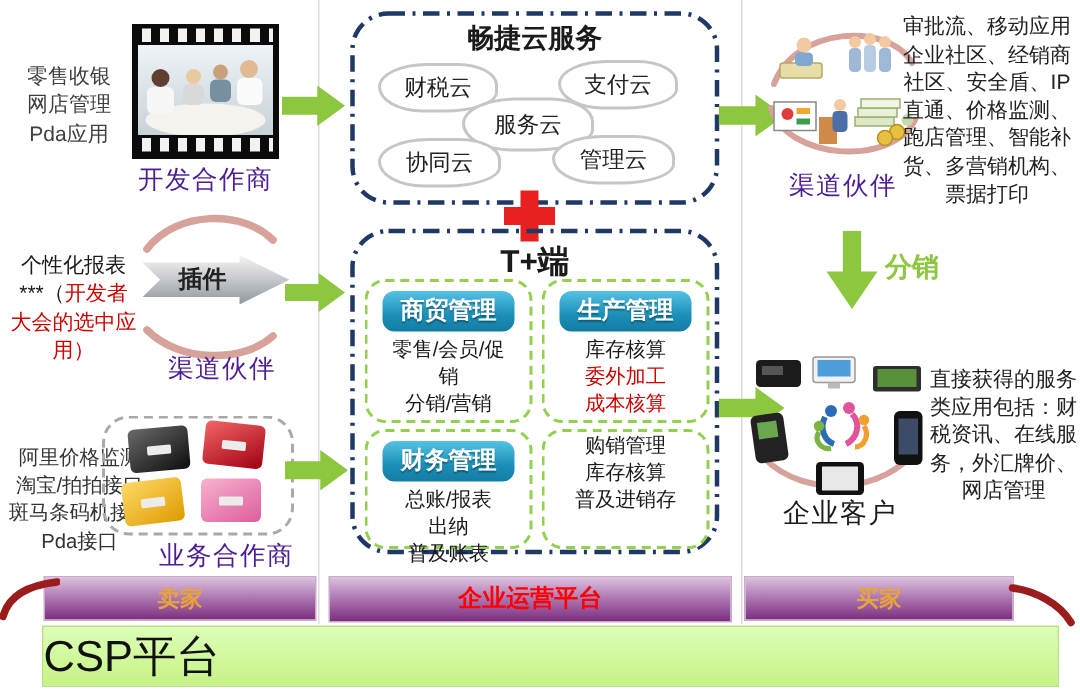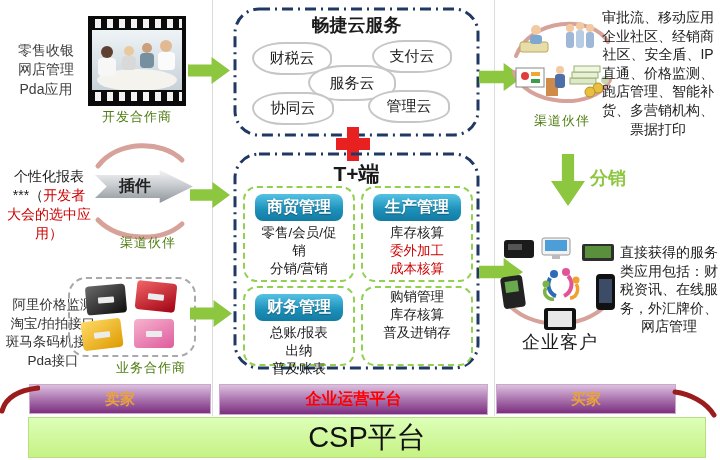--- a/index.html
+++ b/index.html
@@ -2,21 +2,21 @@
 <html><head>
 <meta charset="utf-8">
 <style>
   html,body{margin:0;padding:0;background:#fff;}
   #stage{position:relative;width:720px;height:460px;background:#fff;overflow:hidden;
          font-family:"Liberation Sans","DejaVu Sans",sans-serif;color:#1a1a1a;}
   .abs{position:absolute;}
   .pre{white-space:pre-line;}
   .ctr{text-align:center;}
   .vline{width:1px;background:#dcdcdc;top:0;height:416px;}
-  .lbl{font-size:13px;color:#4d7c0f;text-align:center;letter-spacing:1px;}
+  .lbl{font-size:17px;color:#4c1d95;text-align:center;letter-spacing:1px;}
   .smalltxt{font-size:13.5px;line-height:1.38;color:#333;}
   .arrow-r{background:#8dc63f;clip-path:polygon(0 28%,56% 28%,56% 0,100% 50%,56% 100%,56% 72%,0 72%);}
   .arrow-d{background:#8dc63f;clip-path:polygon(32% 0,68% 0,68% 52%,100% 52%,50% 100%,0 52%,32% 52%);}
   .plugin-arrow{background:linear-gradient(180deg,#f4f4f4 0%,#c9cdd1 45%,#8f959b 100%);
       clip-path:polygon(0 15%,66% 15%,66% 0,100% 50%,66% 100%,66% 85%,0 85%,12% 50%);
       display:flex;align-items:center;justify-content:center;font-size:16px;font-weight:bold;color:#222;}
   .film{background:#0b0b0b;padding:3px 4px;box-sizing:border-box;}
   .sprk{height:9px;background:repeating-linear-gradient(90deg,#0b0b0b 0 3px,#f2f2f2 3px 9px,#0b0b0b 9px 12px);}
   .photo{height:60px;margin:2px 0;background:linear-gradient(180deg,#eef3f6,#c7d2d9);position:relative;overflow:hidden;}
   .cloud{background:#fff;border:2px solid #c6c6c6;display:flex;align-items:center;justify-content:center;
@@ -27,21 +27,21 @@
   .card-head{margin:6px auto 3px auto;width:88px;padding:3px 0;border-radius:8px;
       background:linear-gradient(180deg,#55c2e4 0%,#1b8fb8 60%,#147ca3 100%);
       color:#fff;font-weight:bold;font-size:16px;text-align:center;text-shadow:0 1px 1px rgba(0,0,0,.35);}
   .card-body{font-size:13.5px;line-height:1.32;text-align:center;color:#1a1a1a;}
   .redtxt{color:#cc0000;}
   .bar{background:linear-gradient(180deg,#dcc0de 0%,#b07cb4 45%,#7c2f7f 100%);
        display:flex;align-items:center;justify-content:center;border:1px solid #caa9cc;box-sizing:border-box;}
   .bar-gold{color:#e8a33c;font-weight:bold;font-size:15px;}
   .bar-red{color:#ff0000;font-weight:bold;font-size:16px;}
   .csp{background:linear-gradient(180deg,#dcffb8 0%,#c6f284 100%);border:1px solid #b8e080;
-       display:flex;align-items:center;justify-content:center;font-size:29px;color:#111;box-sizing:border-box;}
+       display:flex;align-items:center;font-size:29px;color:#111;box-sizing:border-box;}
   .bx{position:absolute;width:40px;height:29px;border-radius:4px;}
   .slot{width:16px;height:6px;background:#ececec;margin:12px auto 0 auto;border-radius:1px;}
 </style>
 </head>
 <body>
 
 <div id="stage">
 
   <div class="abs vline" style="left:212px;"></div>
   <div class="abs vline" style="left:494px;"></div>

